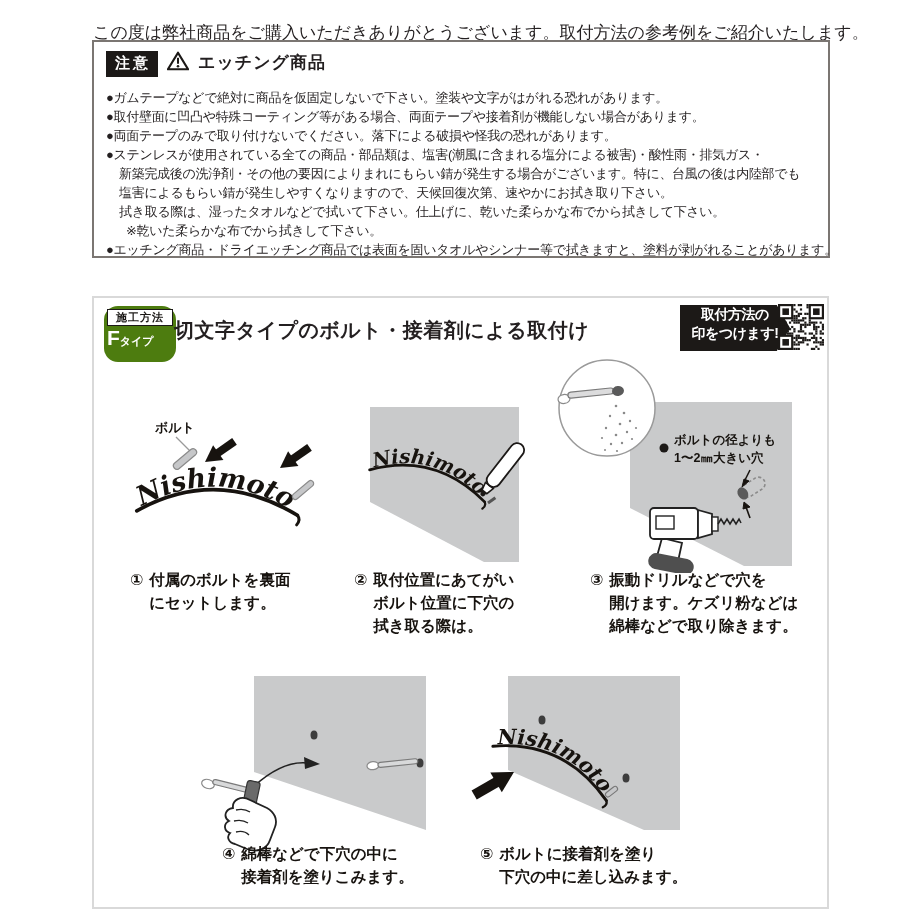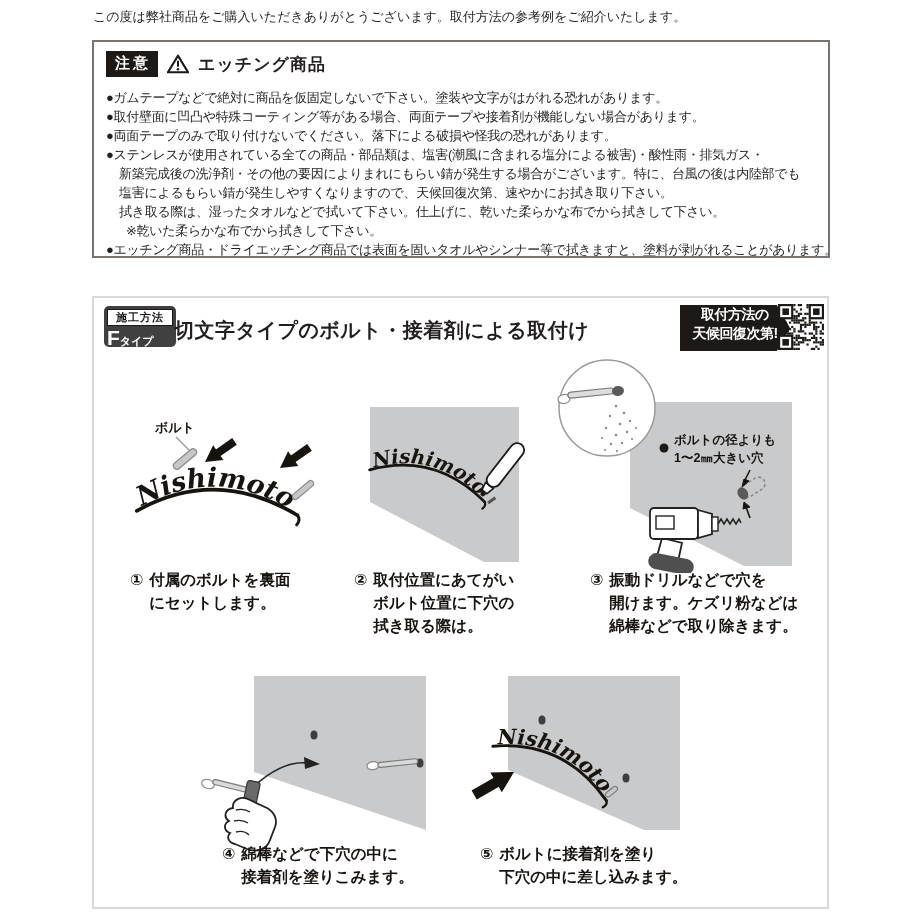--- a/index.html
+++ b/index.html
@@ -1,37 +1,37 @@
 <!DOCTYPE html>
 <html><head>
 <meta charset="utf-8">
 <style>
   html,body{margin:0;padding:0;background:#fff;}
   .page{position:relative;width:920px;height:920px;background:#fff;overflow:hidden;
         font-family:"Liberation Sans","DejaVu Sans",sans-serif;color:#231f20;}
-  .intro{position:absolute;left:93px;top:8px;font-size:13px;letter-spacing:0;white-space:nowrap;}
+  .intro{position:absolute;left:93px;top:21px;font-size:17px;letter-spacing:0;white-space:nowrap;}
 
   
   .warnbox{position:absolute;left:92px;top:40px;width:738px;height:218px;
            border:2px solid #7b7672;box-sizing:border-box;background:#fff;}
-  .warnhead{display:flex;align-items:center;gap:9px;margin:9px 0 0 12px;}
+  .warnhead{display:flex;gap:9px;margin:9px 0 0 12px;}
   .warnbadge{background:#1c1917;color:#fff;font-weight:bold;font-size:15px;
              letter-spacing:3px;padding:3px 7px 4px 9px;}
   .warntri{width:22px;height:20px;display:block;}
   .warntitle{font-size:17px;font-weight:bold;letter-spacing:1px;}
   .warnlines{margin:11px 0 0 12px;font-size:13px;line-height:19px;letter-spacing:-0.3px;}
   .warnlines div{white-space:nowrap;}
   .wl-i1{padding-left:13px;}
   .wl-i2{padding-left:20px;}
 
   
   .instbox{position:absolute;left:92px;top:296px;width:737px;height:613px;
            border:2px solid #d9d9d9;box-sizing:border-box;background:#fff;}
-  .mbadge{position:absolute;left:10px;top:8px;width:72px;height:41px;background:#404040;
-          border-radius:5px;box-sizing:border-box;padding:3px;}
+  .mbadge{position:absolute;left:10px;top:8px;width:72px;height:56px;background:#4d7c0f;
+          border-radius:14px;box-sizing:border-box;padding:3px;}
   .mbadge-top{background:#fff;border:1px solid #1c1917;color:#1c1917;font-size:11px;
               font-weight:bold;text-align:center;line-height:15px;letter-spacing:1px;}
   .mbadge-bot{color:#fff;line-height:24px;}
   .mbadge-letter{font-size:21px;font-weight:bold;}
   .mbadge-suffix{font-size:11px;font-weight:bold;}
   .stitle{position:absolute;left:80px;top:19px;font-size:20px;font-weight:bold;letter-spacing:0.5px;white-space:nowrap;}
   .ribbon{position:absolute;left:586px;top:7px;width:110px;height:46px;background:#1c1917;
           clip-path:polygon(0 0,88% 0,100% 50%,88% 100%,0 100%);
           color:#fff;font-weight:bold;font-size:14px;line-height:19px;text-align:center;
           box-sizing:border-box;letter-spacing:-0.5px;}
@@ -76,21 +76,21 @@
 
     <div class="mbadge">
       <div class="mbadge-top">施工方法</div>
       <div class="mbadge-bot"><span class="mbadge-letter">F</span><span class="mbadge-suffix">タイプ</span></div>
     </div>
 
     <div class="stitle">切文字タイプのボルト・接着剤による取付け</div>
 
     <div class="ribbon">
       <div>取付方法の</div>
-      <div>天候回復次第!</div>
+      <div>印をつけます!</div>
     </div>
     <svg class="qr" viewBox="0 0 42 42">
         <rect x="14" y="0" width="2" height="2" fill="#1c1917"></rect>
         <rect x="18" y="0" width="2" height="2" fill="#1c1917"></rect>
         <rect x="20" y="0" width="2" height="2" fill="#1c1917"></rect>
         <rect x="26" y="0" width="2" height="2" fill="#1c1917"></rect>
         <rect x="26" y="2" width="2" height="2" fill="#1c1917"></rect>
         <rect x="14" y="4" width="2" height="2" fill="#1c1917"></rect>
         <rect x="20" y="4" width="2" height="2" fill="#1c1917"></rect>
         <rect x="16" y="6" width="2" height="2" fill="#1c1917"></rect>

